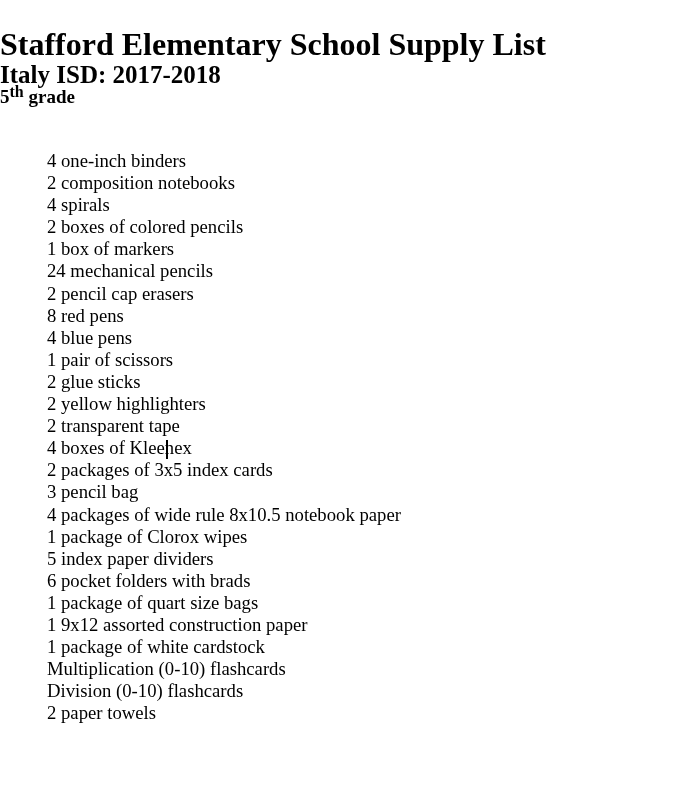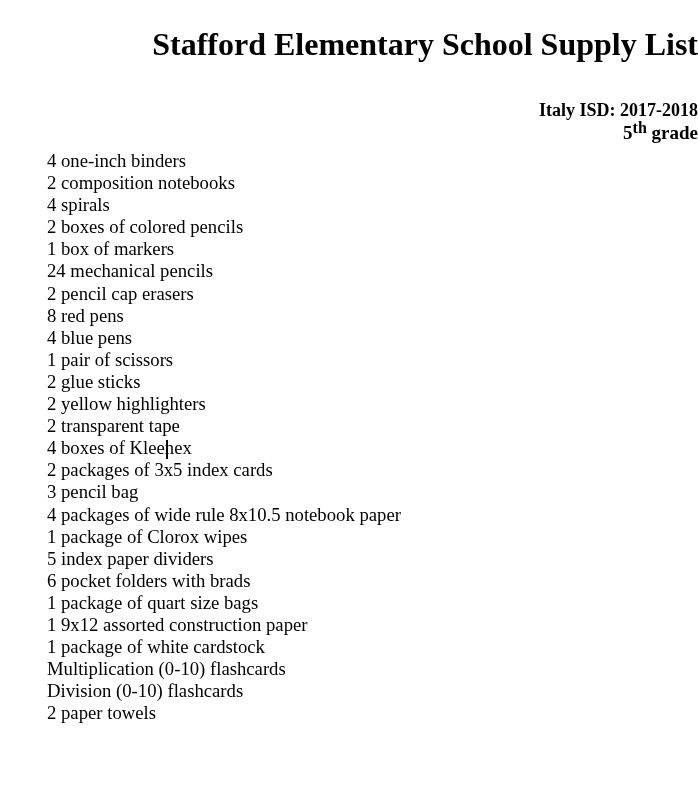--- a/index.html
+++ b/index.html
@@ -11,34 +11,33 @@
   }
   .page {
     position: relative;
     width: 698px; height: 800px;
     background: var(--bg, #ffffff);
     overflow: hidden;
   }
   .doc-header {
     position: absolute;
     top: 26px; left: 0; right: 0;
-    text-align: right;
+    text-align: left;
     font-weight: bold;
   }
   .doc-title {
     font-size: 32px;
     line-height: 37px;
     font-weight: bold;
     white-space: nowrap;
   }
   .doc-subtitle {
-    font-size: 18px;
+    font-size: 25px;
     line-height: 23px;
     font-weight: bold;
-    margin-top: 36px;
   }
   .doc-grade {
     font-size: 19px;
     line-height: 22px;
     font-weight: bold;
   }
   .doc-grade sup {
     font-size: 16px;
     line-height: 0;
     vertical-align: 6px;

